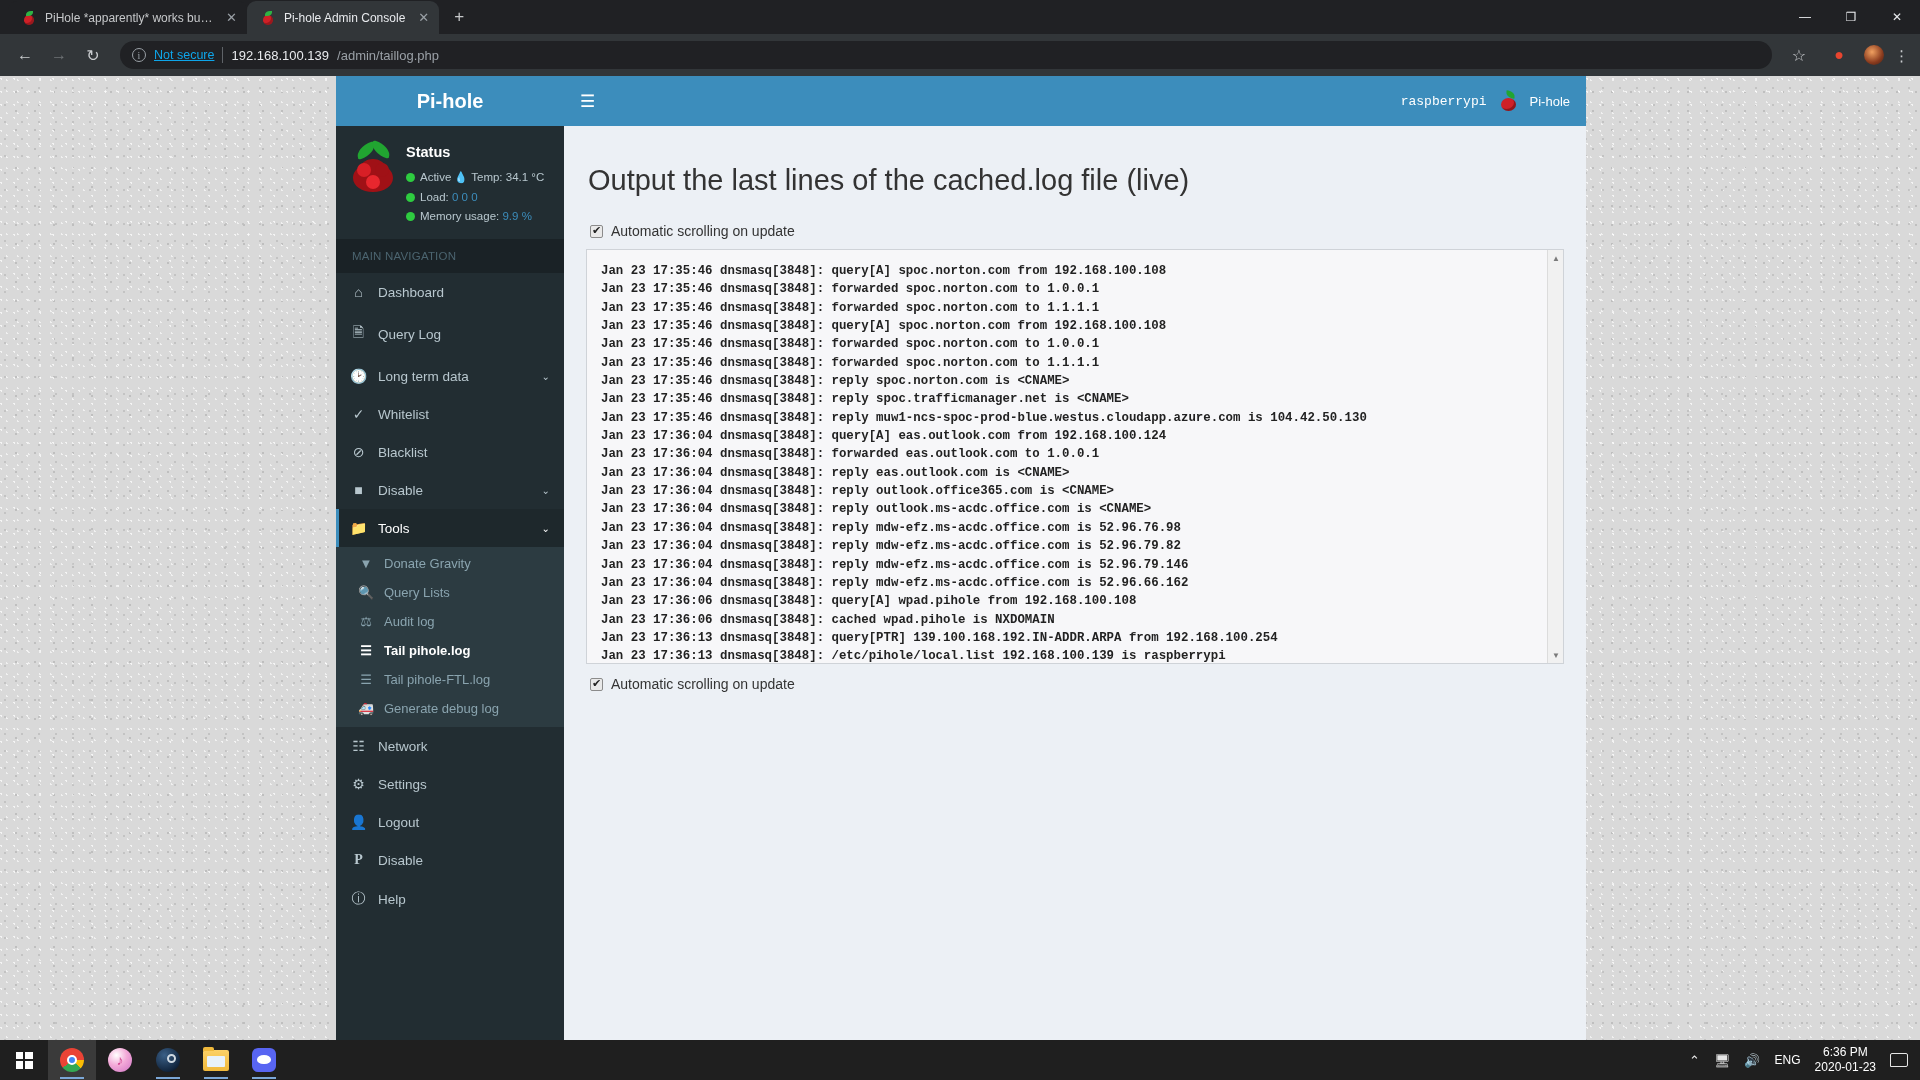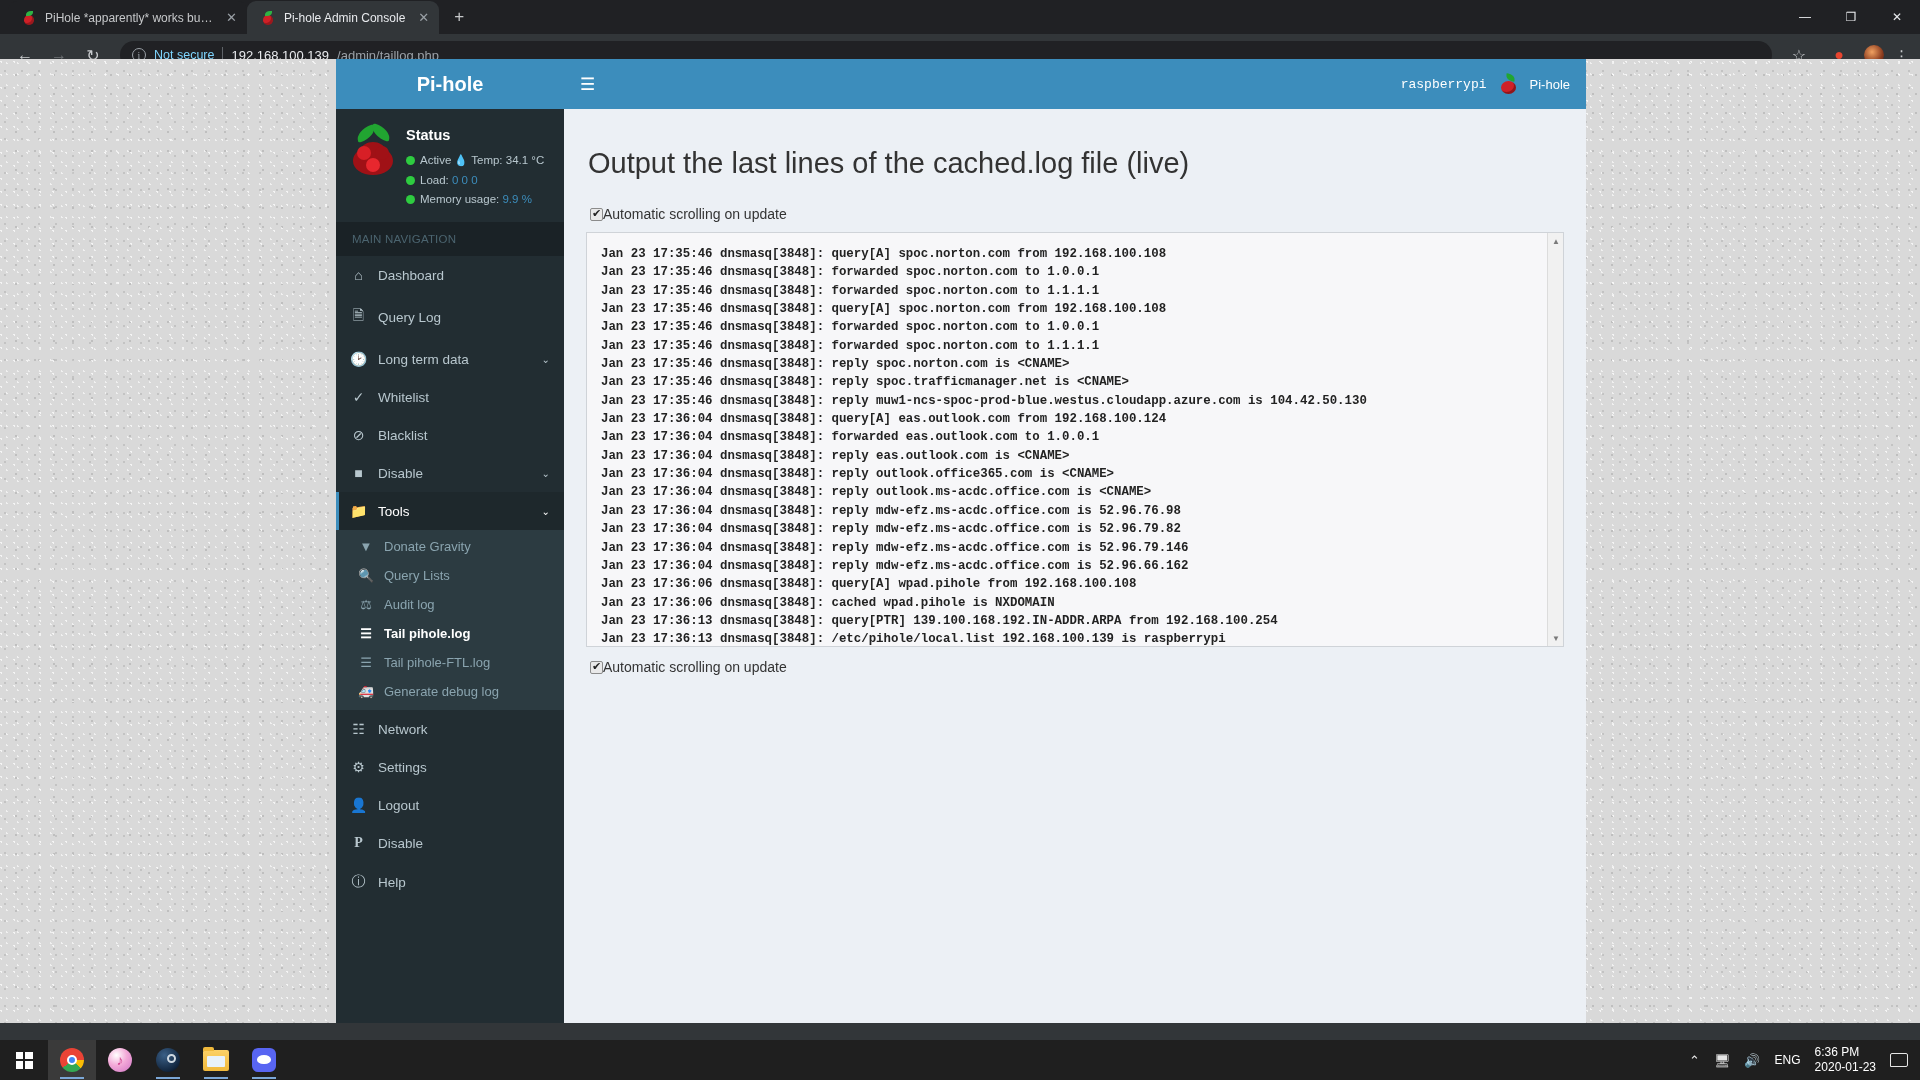--- a/index.html
+++ b/index.html
@@ -74,32 +74,32 @@
   #omnibox {
     flex: 1; height: 28px; background: #202124; border-radius: 14px;
     display: flex; align-items: center; padding: 0 12px; gap: 8px;
     margin: 0 8px; font-size: 13px; color: #e8eaed;
   }
   .info-circle {
     width: 14px; height: 14px; border: 1.4px solid #9aa0a6; border-radius: 50%;
     color: #9aa0a6; font-size: 10px; display: flex; align-items: center;
     justify-content: center; font-family: "Liberation Serif", serif; flex: 0 0 14px;
   }
-  #notsecure { color: #7dd3fc; font-size: 12.5px; text-decoration: underline; }
+  #notsecure { color: #0ea5e9; font-size: 12.5px; text-decoration: underline; }
   #omnibox .sep { width: 1px; height: 16px; background: #5f6368; }
   #url-host { color: #e8eaed; }
   #url-path { color: #9aa0a6; }
   .tb-right { display: flex; align-items: center; gap: 10px; padding-right: 2px; }
   #avatar { width: 20px; height: 20px; border-radius: 50%;
             background: radial-gradient(circle at 40% 35%, #f0a060, #8a3b1e 60%, #3a1f16); }
   #menu-dots { color: #c9cccf; font-size: 15px; letter-spacing: 0; line-height: 9px; text-align:center; width:14px;}
 
   
   #viewport {
-    position: absolute; left: 0; top: 59px; width: 1920px; height: 964px;
+    position: absolute; left: 0; top: 76px; width: 1920px; height: 964px;
     background: #d9d9d9;
     background-image:
       radial-gradient(circle at 10% 20%, rgba(255,255,255,.7) 0 1px, transparent 1px),
       radial-gradient(circle at 30% 70%, rgba(190,190,190,.8) 0 1px, transparent 1px),
       radial-gradient(circle at 60% 40%, rgba(255,255,255,.6) 0 1px, transparent 1px),
       radial-gradient(circle at 85% 85%, rgba(185,185,185,.8) 0 1px, transparent 1px);
     background-size: 13px 13px, 17px 17px, 11px 11px, 19px 19px;
   }
 
   
@@ -169,21 +169,21 @@
   }
   #topbar-pi .l {
     position: absolute; left: 7px; top: 0; width: 9px; height: 7px;
     background: #21a531; border-radius: 0 80% 0 80%; transform: rotate(10deg);
   }
 
   #content { padding: 28px 22px 0 22px; }
   h1#page-title {
     font-size: 29px; font-weight: normal; color: #333; margin: 10px 0 26px 2px;
   }
-  .chk-row { display: flex; align-items: center; gap: 0; margin: 0 0 10px 4px; font-size: 14px; color: #333; }
+  .chk-row { display: flex; align-items: center; gap: 8px; margin: 0 0 10px 4px; font-size: 14px; color: #333; }
   .chk {
     width: 13px; height: 13px; border: 1px solid #8b8b8b; background: #e9e9e9;
     position: relative; border-radius: 2px; flex: 0 0 13px;
   }
   .chk::after {
     content: "✔"; position: absolute; left: 1px; top: -2px; font-size: 11px; color: #222;
   }
 
   #logbox {
     position: relative; background: #f7f7f9; border: 1px solid #cfd3d8;
@@ -238,21 +238,21 @@
                background: linear-gradient(#fcd167, #f0b93c); position: relative; }
   #ic-folder::before { content:""; position:absolute; left:0; top:-3px; width:11px; height:4px;
                background:#f0b93c; border-radius:2px 2px 0 0;}
   #ic-folder::after { content:""; position:absolute; left:4px; top:6px; width:18px; height:11px;
                background:#e8f2fb; border-radius:1px;}
   #ic-discord { background: #5865f2; border-radius: 6px; position: relative; }
   #ic-discord::after { content:""; position:absolute; left:5px; top:7px; width:14px; height:9px;
                background:#fff; border-radius:50% 50% 45% 45%;}
   #tray { margin-left: auto; display: flex; align-items: center; gap: 14px; padding-right: 12px; font-size: 12px; }
   .tray-ico { color: #e6e6e6; font-size: 13px; }
-  #clock { line-height: 1.28; font-size: 12px; }
+  #clock { text-align: center; line-height: 1.28; font-size: 12px; }
   #action-center { width: 18px; height: 14px; border: 1.5px solid #e6e6e6; border-radius: 2px 2px 2px 0; }
 </style>
 </head>
 <body>
 
 <div id="desktop"></div>
 
 <div id="browser">
 
   <div id="tabstrip">

